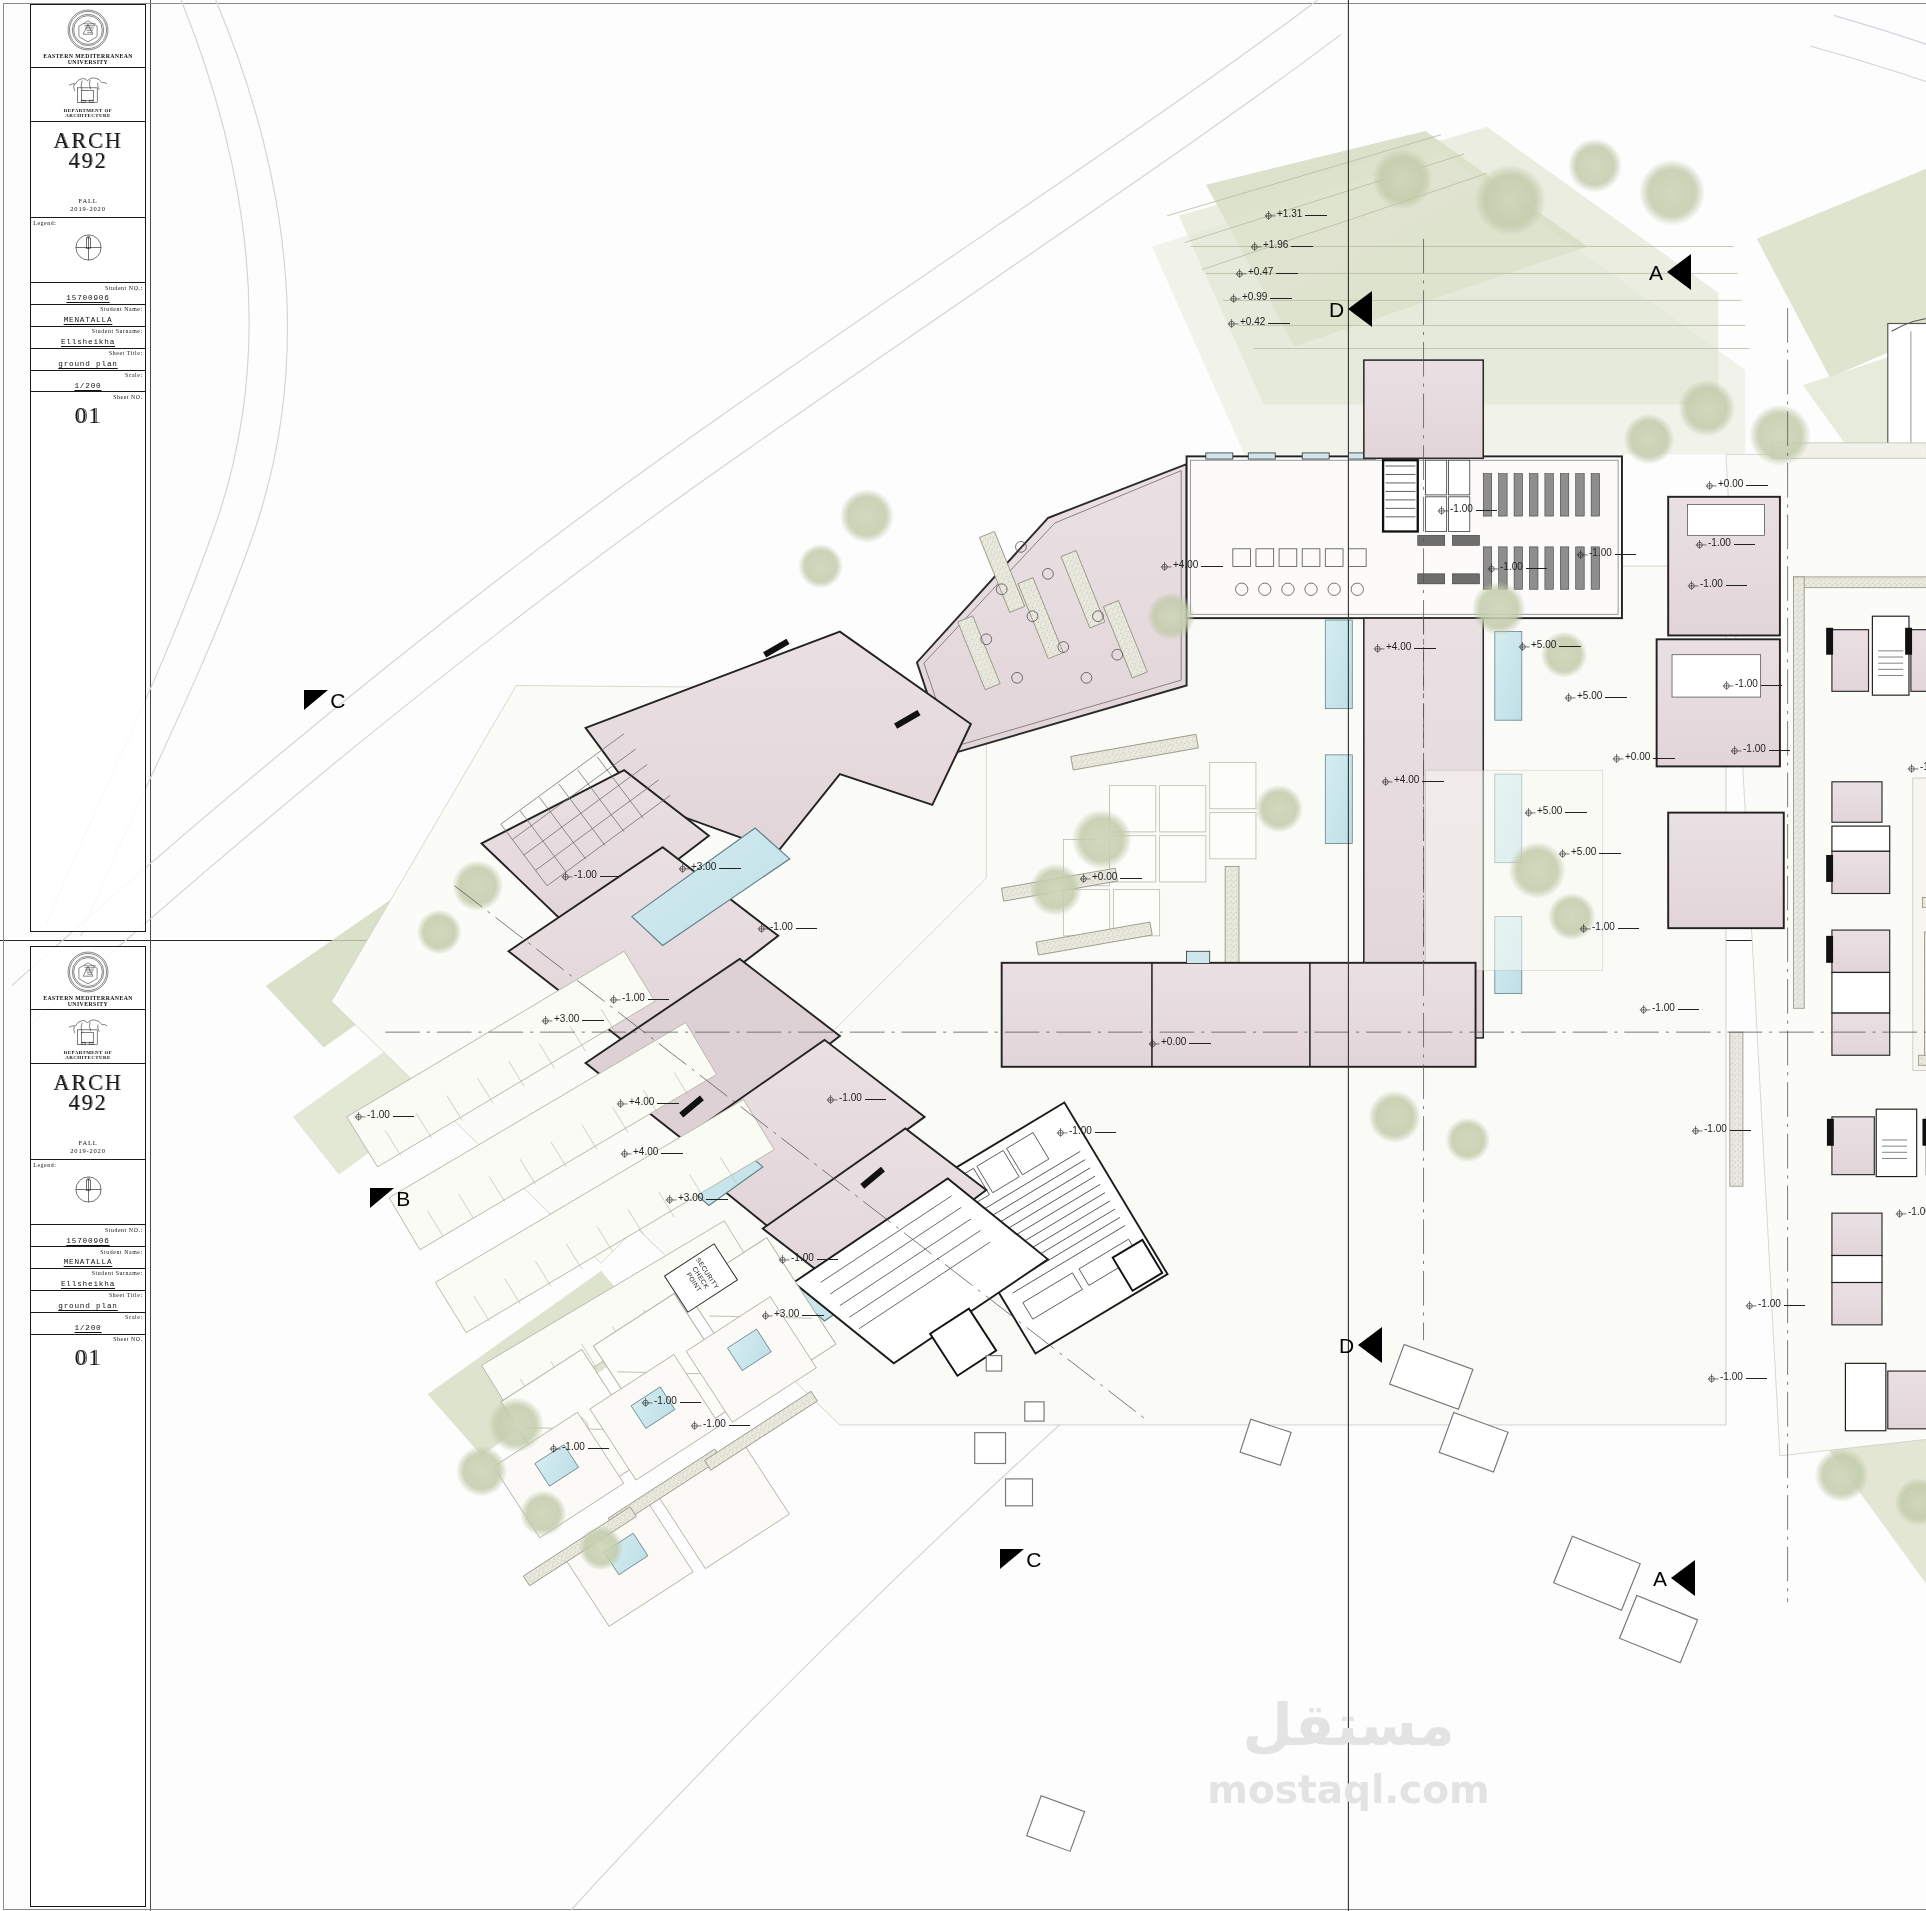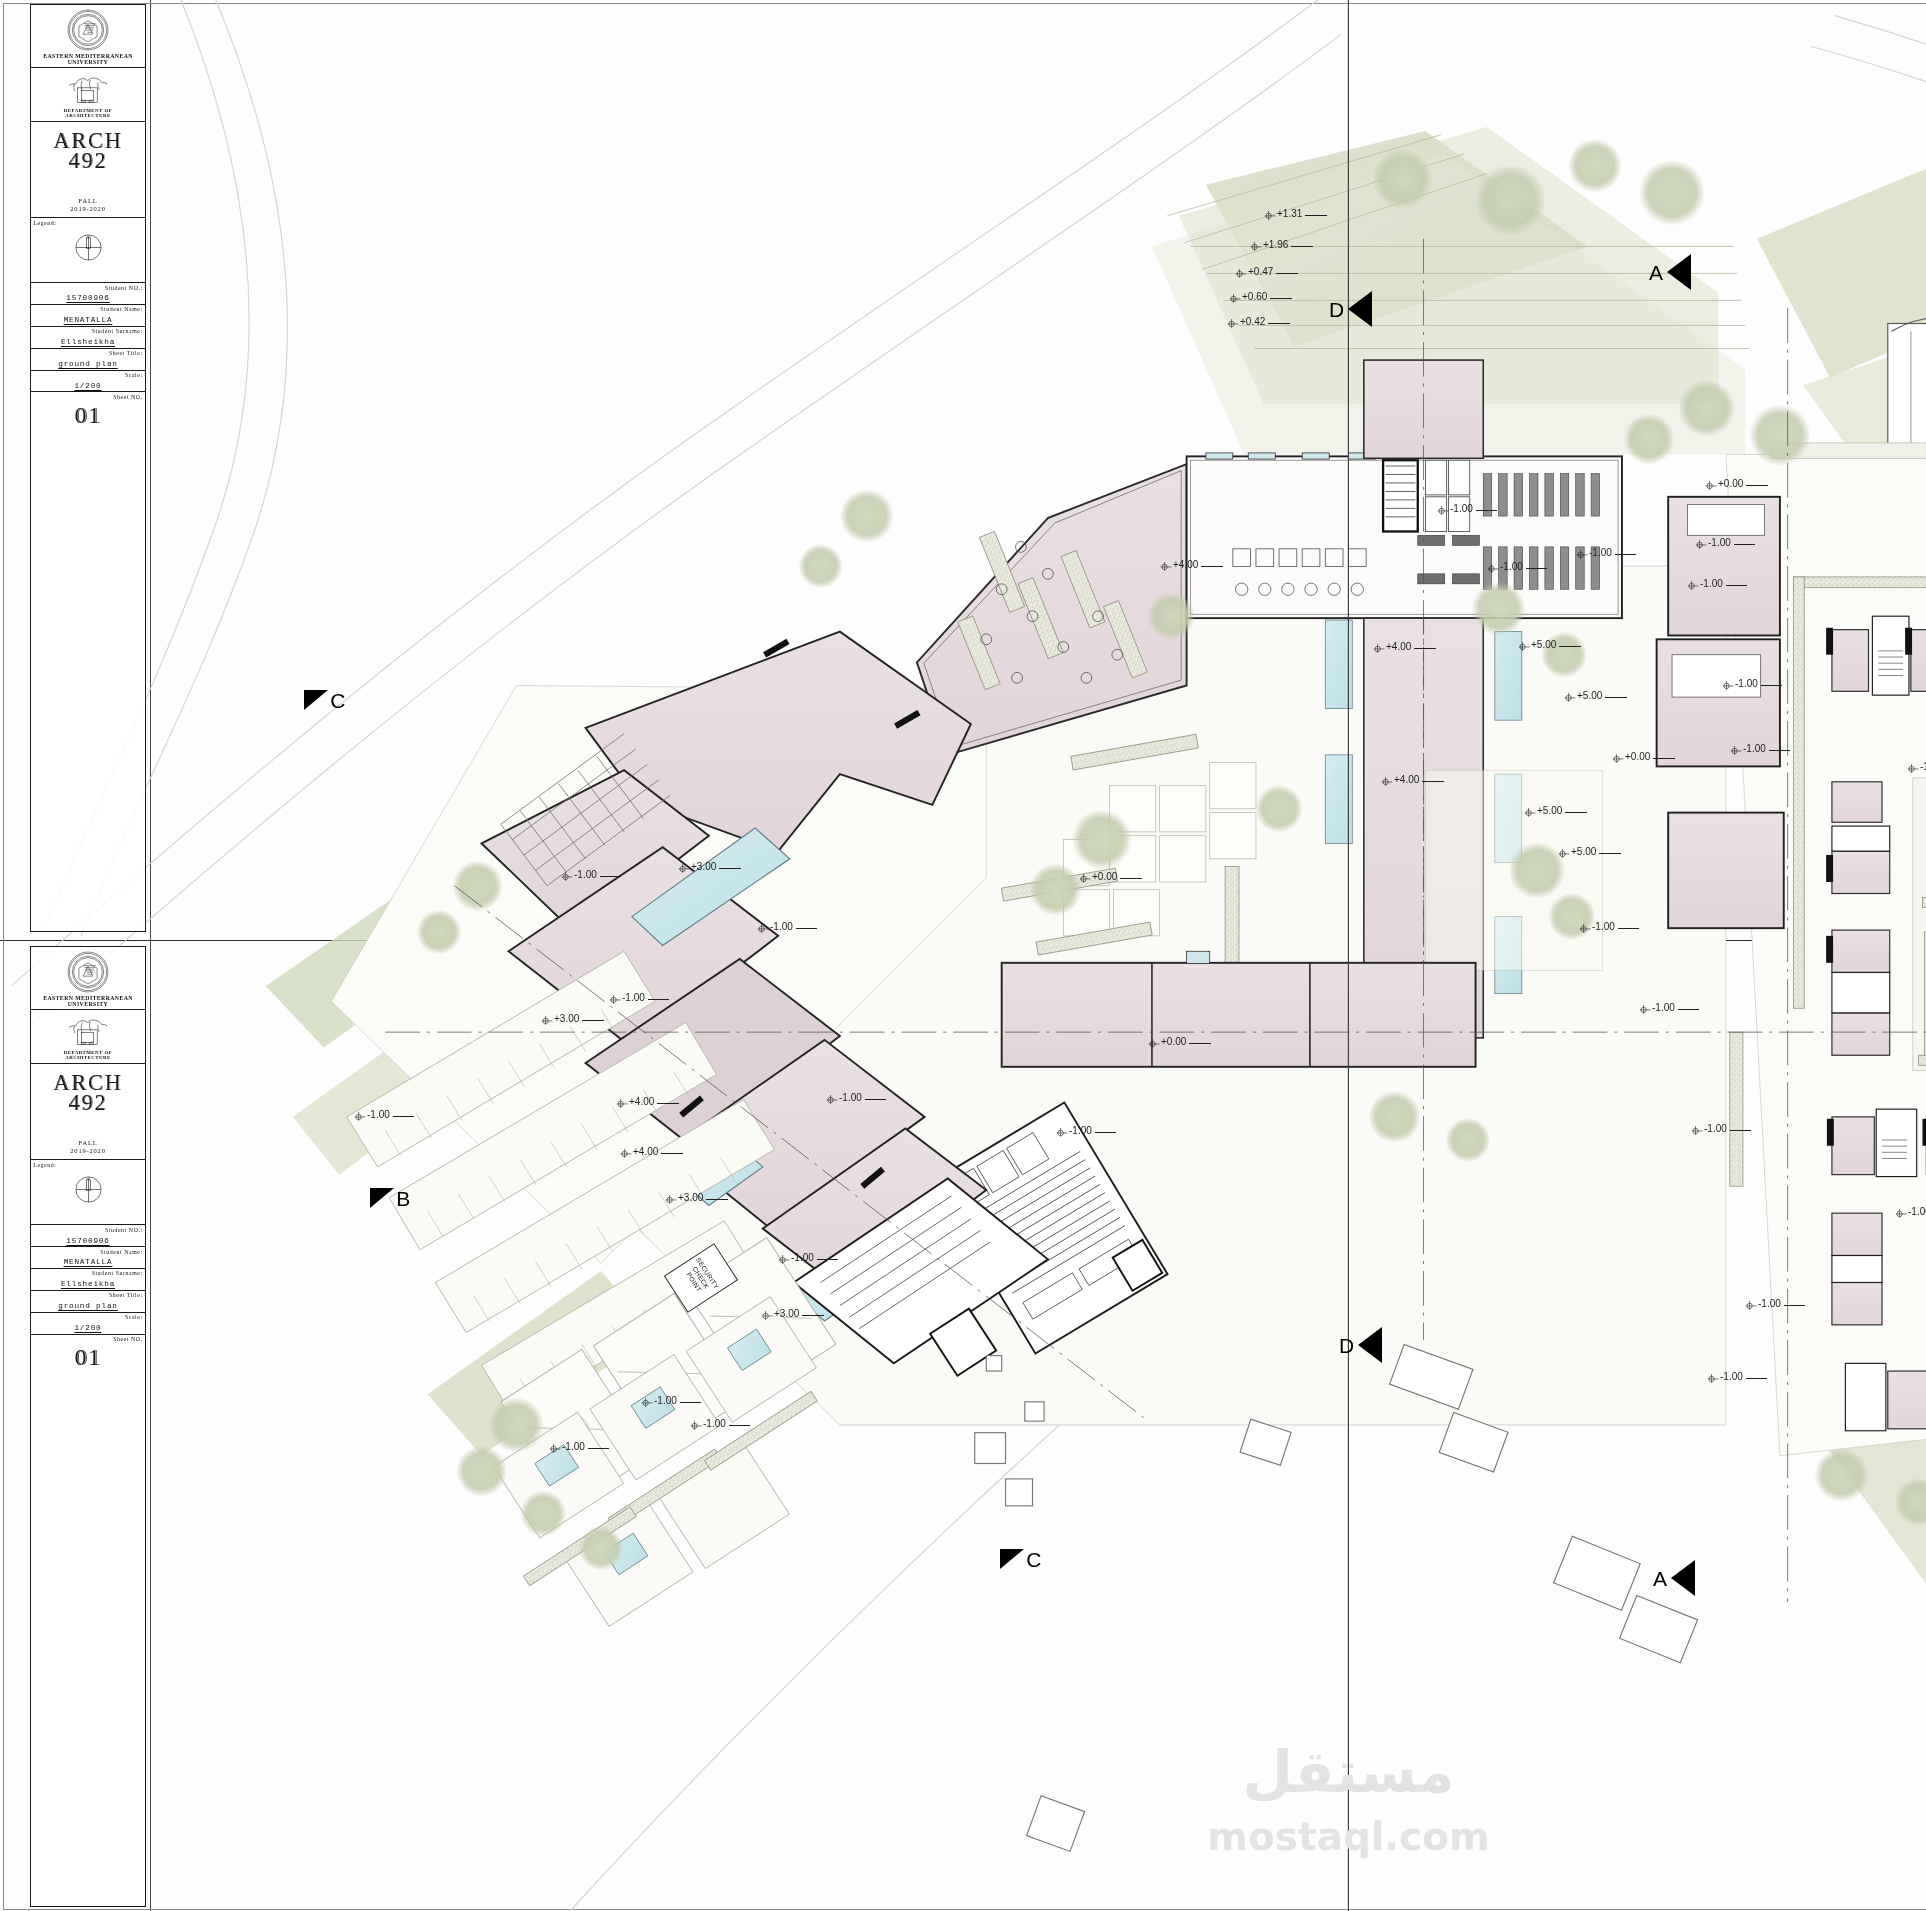--- a/index.html
+++ b/index.html
@@ -632,21 +632,21 @@
         <line x1="2" y1="18" x2="30" y2="18"></line>
         </g>
       </svg><span>+0.47</span>
       <span style="display:inline-block;border-bottom:0.6px solid #222;width:21.6px;vertical-align:1.5px;"></span></div>
     <div class="lvl" style="left: 1229px; top: 291px;"><svg width="13" height="11.6" viewBox="0 0 34 30" style="vertical-align:-3.1px">
       <g stroke="#222" stroke-width="1.6" fill="none">
         <circle cx="12" cy="18" r="7"></circle>
           <line x1="12" y1="5" x2="12" y2="28"></line>
         <line x1="2" y1="18" x2="30" y2="18"></line>
         </g>
-      </svg><span>+0.60</span>
+      </svg><span>+0.99</span>
       <span style="display:inline-block;border-bottom:0.6px solid #222;width:21.6px;vertical-align:1.5px;"></span></div>
     <div class="lvl" style="left: 1227px; top: 316px;"><svg width="13" height="11.6" viewBox="0 0 34 30" style="vertical-align:-3.1px">
       <g stroke="#222" stroke-width="1.6" fill="none">
         <circle cx="12" cy="18" r="7"></circle>
           <line x1="12" y1="5" x2="12" y2="28"></line>
         <line x1="2" y1="18" x2="30" y2="18"></line>
         </g>
       </svg><span>+0.42</span>
       <span style="display:inline-block;border-bottom:0.6px solid #222;width:21.6px;vertical-align:1.5px;"></span></div>
     <div class="lvl" style="left: 1705px; top: 478px;"><svg width="13" height="11.6" viewBox="0 0 34 30" style="vertical-align:-3.1px">
@@ -1176,17 +1176,17 @@
    <div class="tb-cell">
      <span class="field-label">Scale:</span>
      <div class="field-value cad">1/200</div>
    </div>
    <div class="tb-cell sheetno-cell">
      <span class="field-label">Sheet NO.</span>
      <div class="sheet-number">01</div>
    </div>
   </div>
 
-<div class="watermark" style="left:1156px;top:1743px;width:385px;">
+<div class="watermark" style="left:1156px;top:1696px;width:385px;">
   <div class="wm-ar">مستقل</div>
   <div class="wm-en">mostaql.com</div>
 </div>
 
 
 </body></html>

